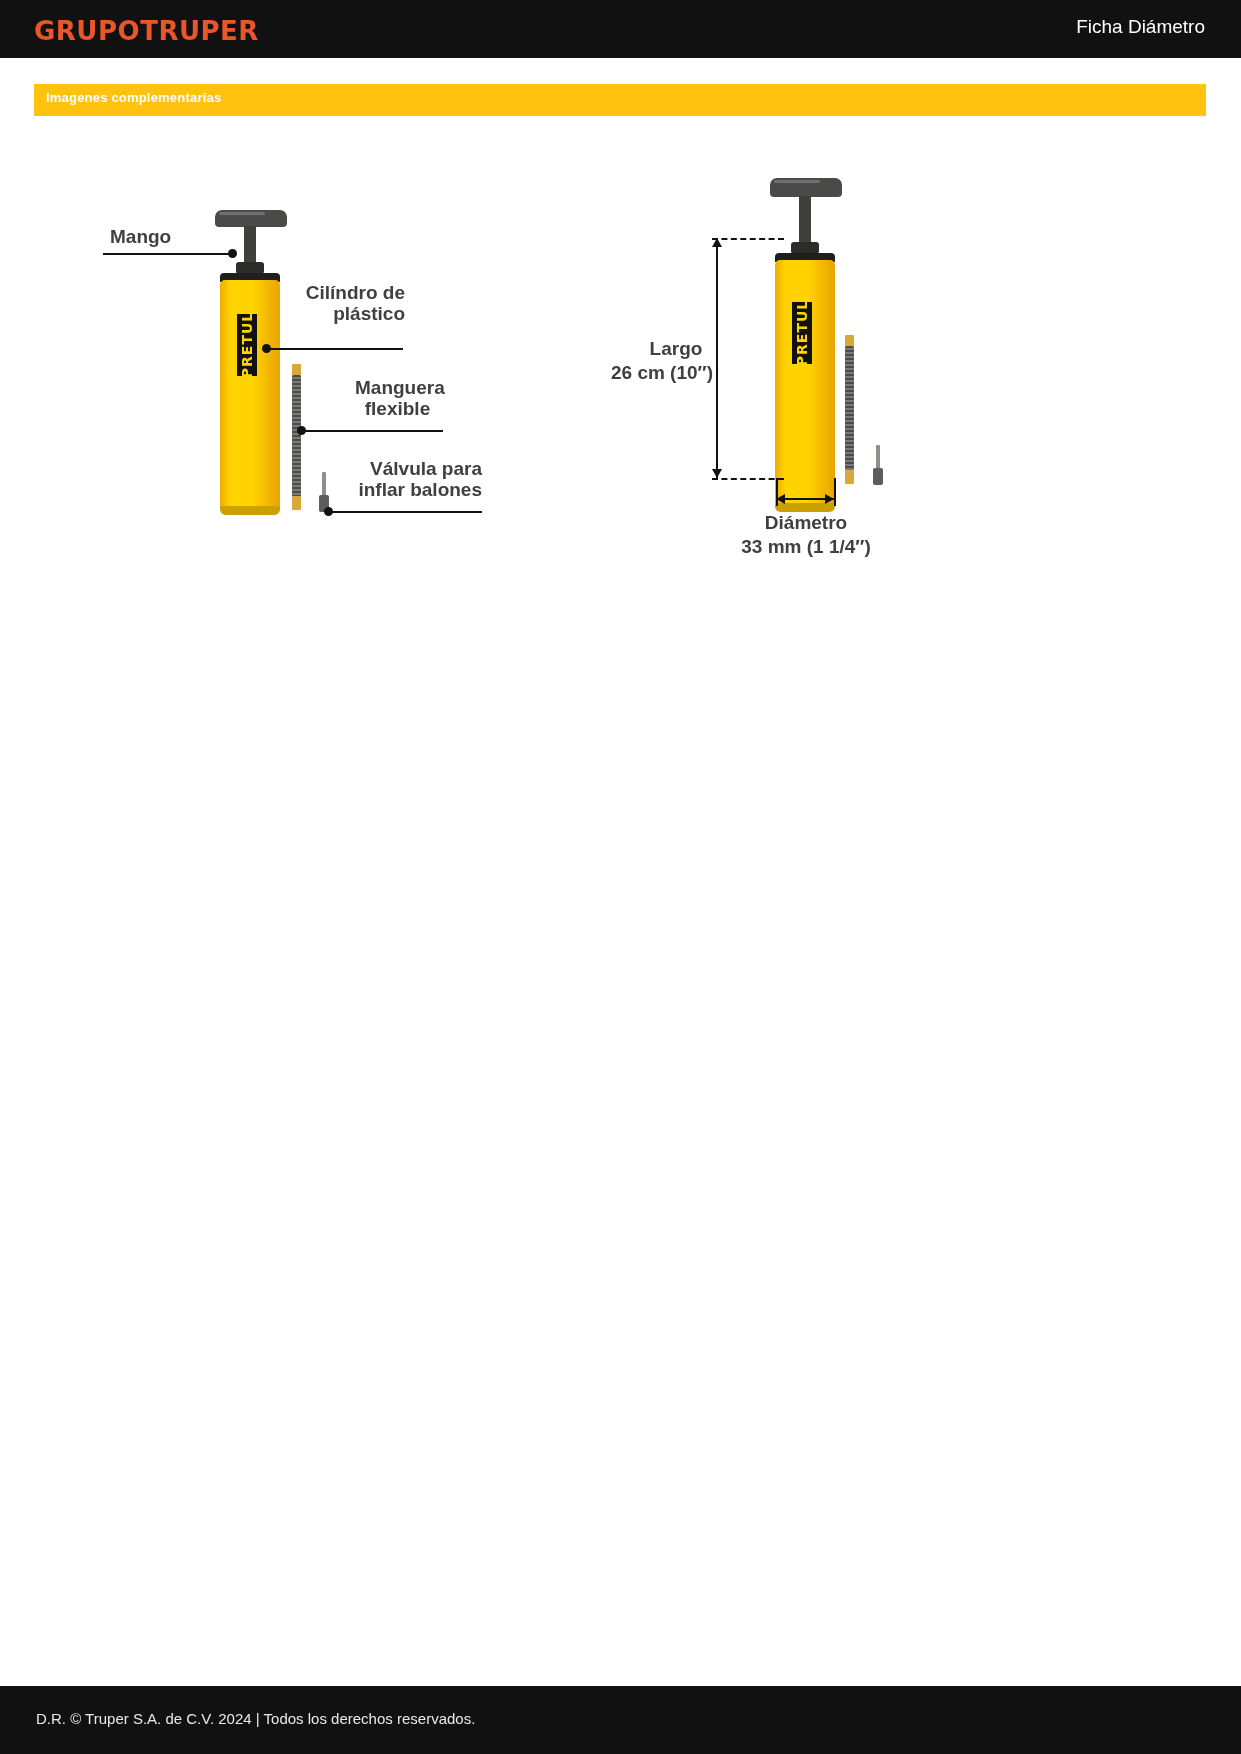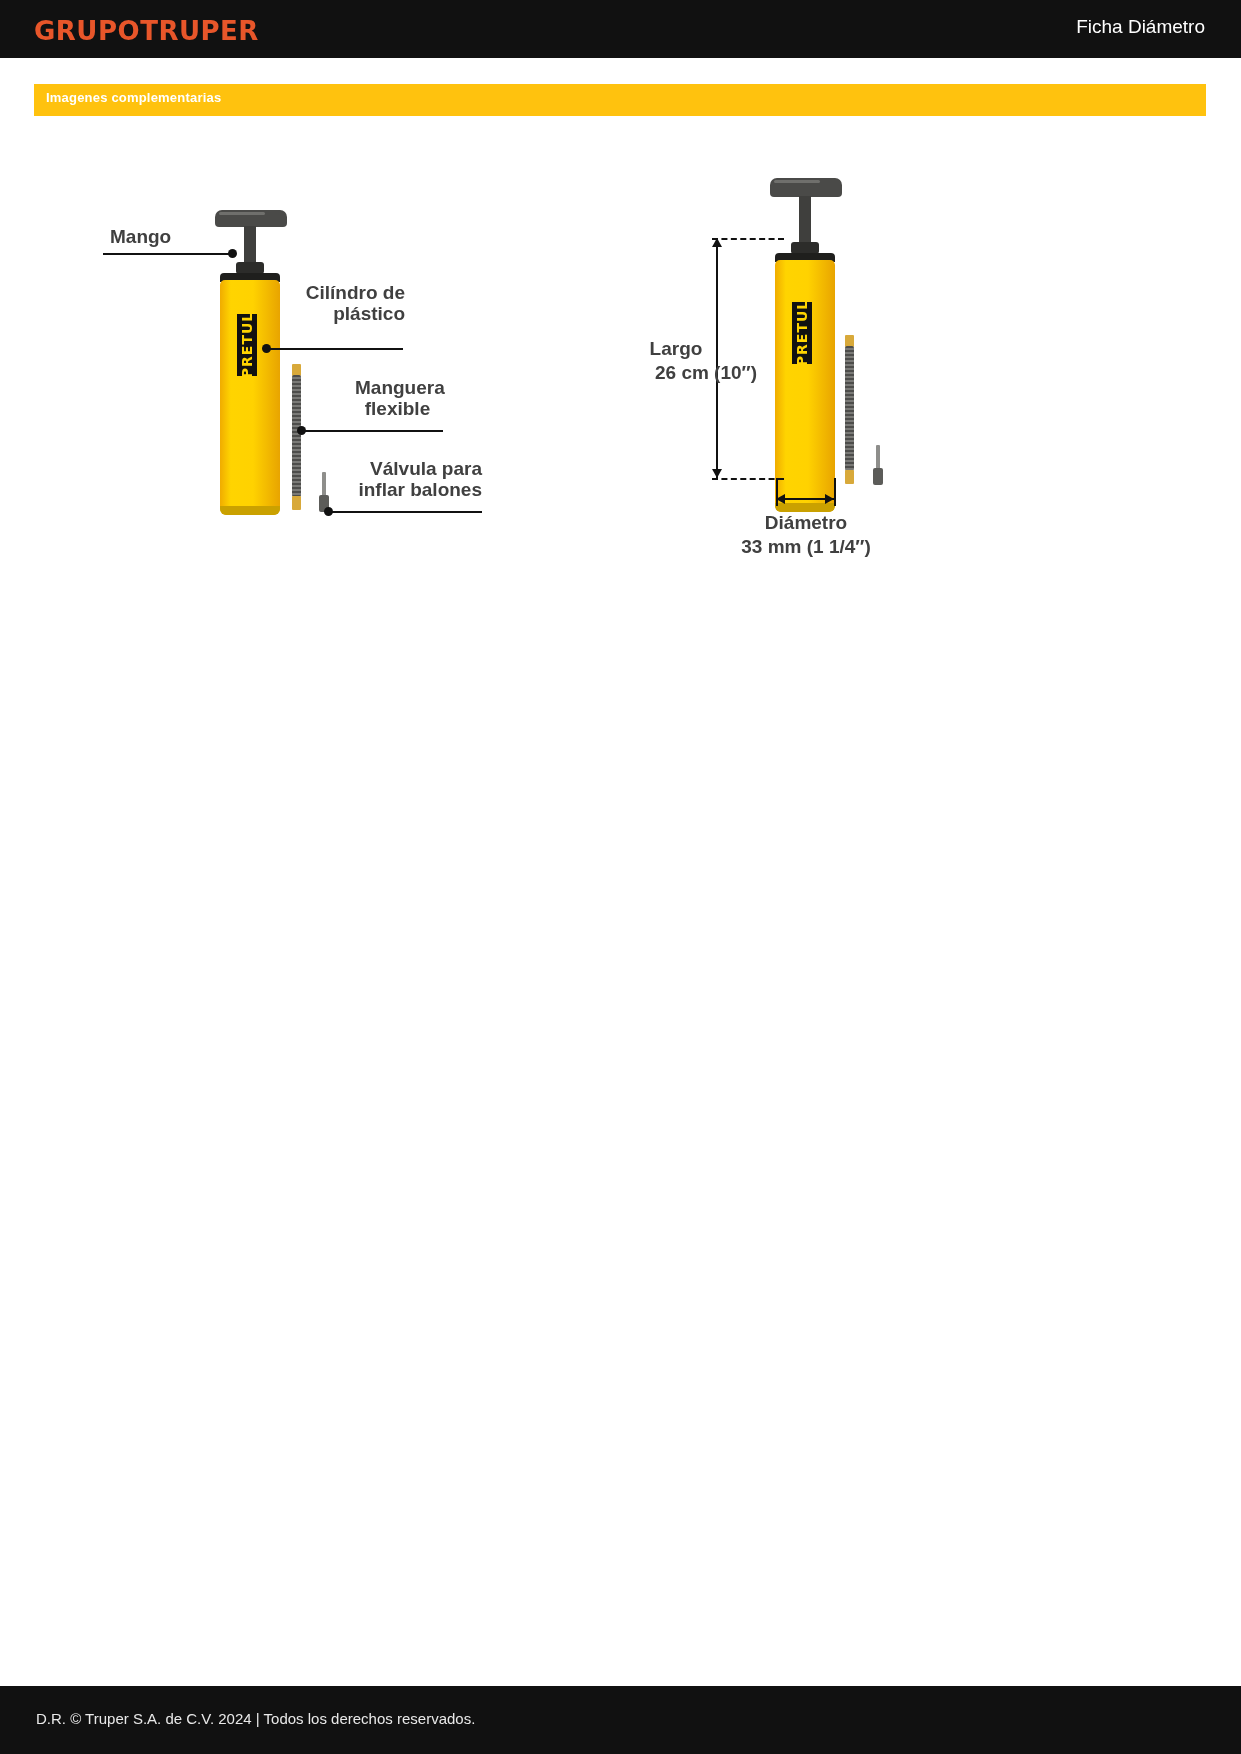--- a/index.html
+++ b/index.html
@@ -307,21 +307,21 @@
       <div class="base" style="left:1px; top:23px; width:10px; height:17px;"></div>
     </div>
 
     <div class="dash-h" style="left:712px; top:108px; width:72px;"></div>
     <div class="dash-h" style="left:712px; top:348px; width:72px;"></div>
     <div class="vrule" style="left:716px; top:108px; height:240px;"></div>
     <div class="arrow up" style="left:712px; top:108px;"></div>
     <div class="arrow down" style="left:712px; top:339px;"></div>
 
     <div class="lbl" style="left:636px; top:208px; width:80px; text-align:center;">Largo</div>
-    <div class="lbl" style="left:608px; top:232px; width:108px; text-align:center;margin-left:44px;">26 cm (10″)</div>
+    <div class="lbl" style="left:608px; top:232px; width:108px; text-align:center;">26 cm (10″)</div>
 
     <div class="vrule" style="left:776px; top:348px; height:28px;"></div>
     <div class="vrule" style="left:834px; top:348px; height:28px;"></div>
     <div class="rule" style="left:776px; top:368px; width:58px;"></div>
     <div class="arrow left" style="left:776px; top:364px;"></div>
     <div class="arrow right" style="left:825px; top:364px;"></div>
 
     <div class="lbl" style="left:730px; top:382px; width:152px; text-align:center;">Diámetro</div>
     <div class="lbl" style="left:718px; top:406px; width:176px; text-align:center;">33 mm (1 1/4″)</div>
   </div>

